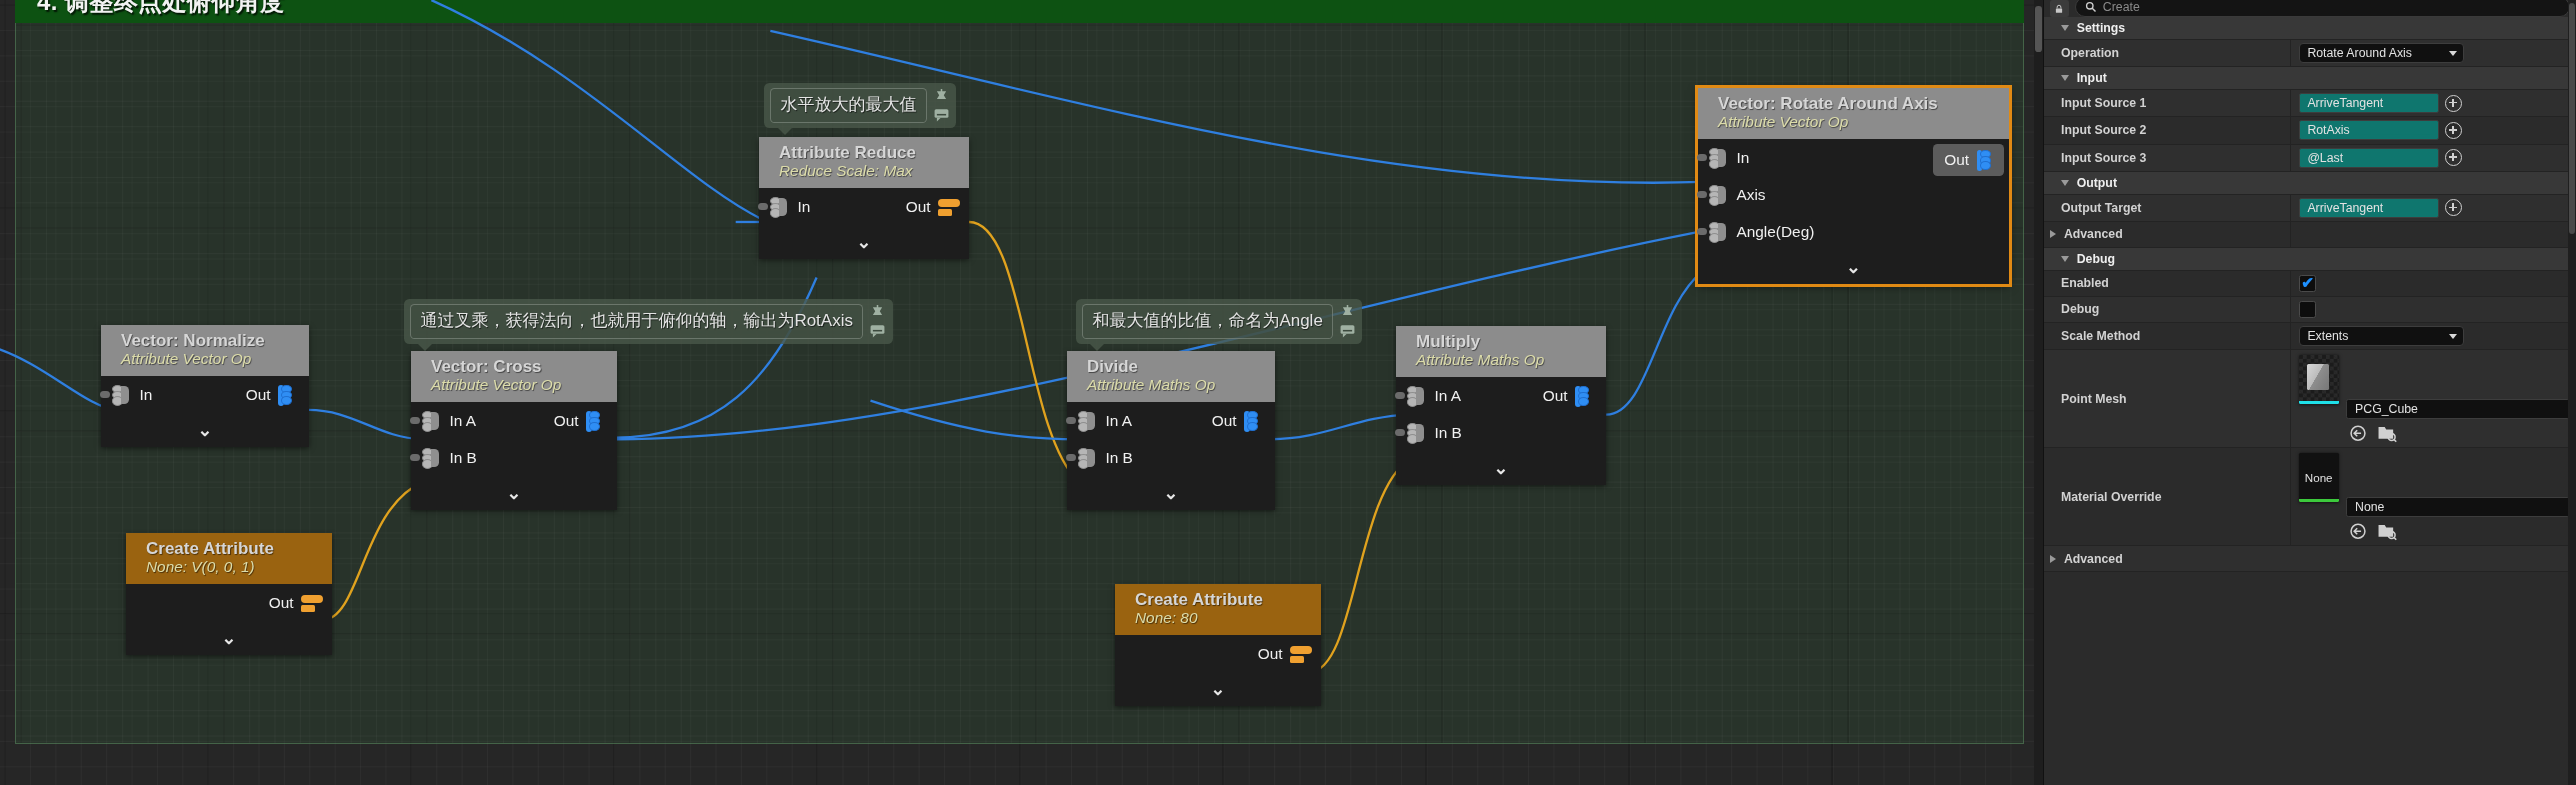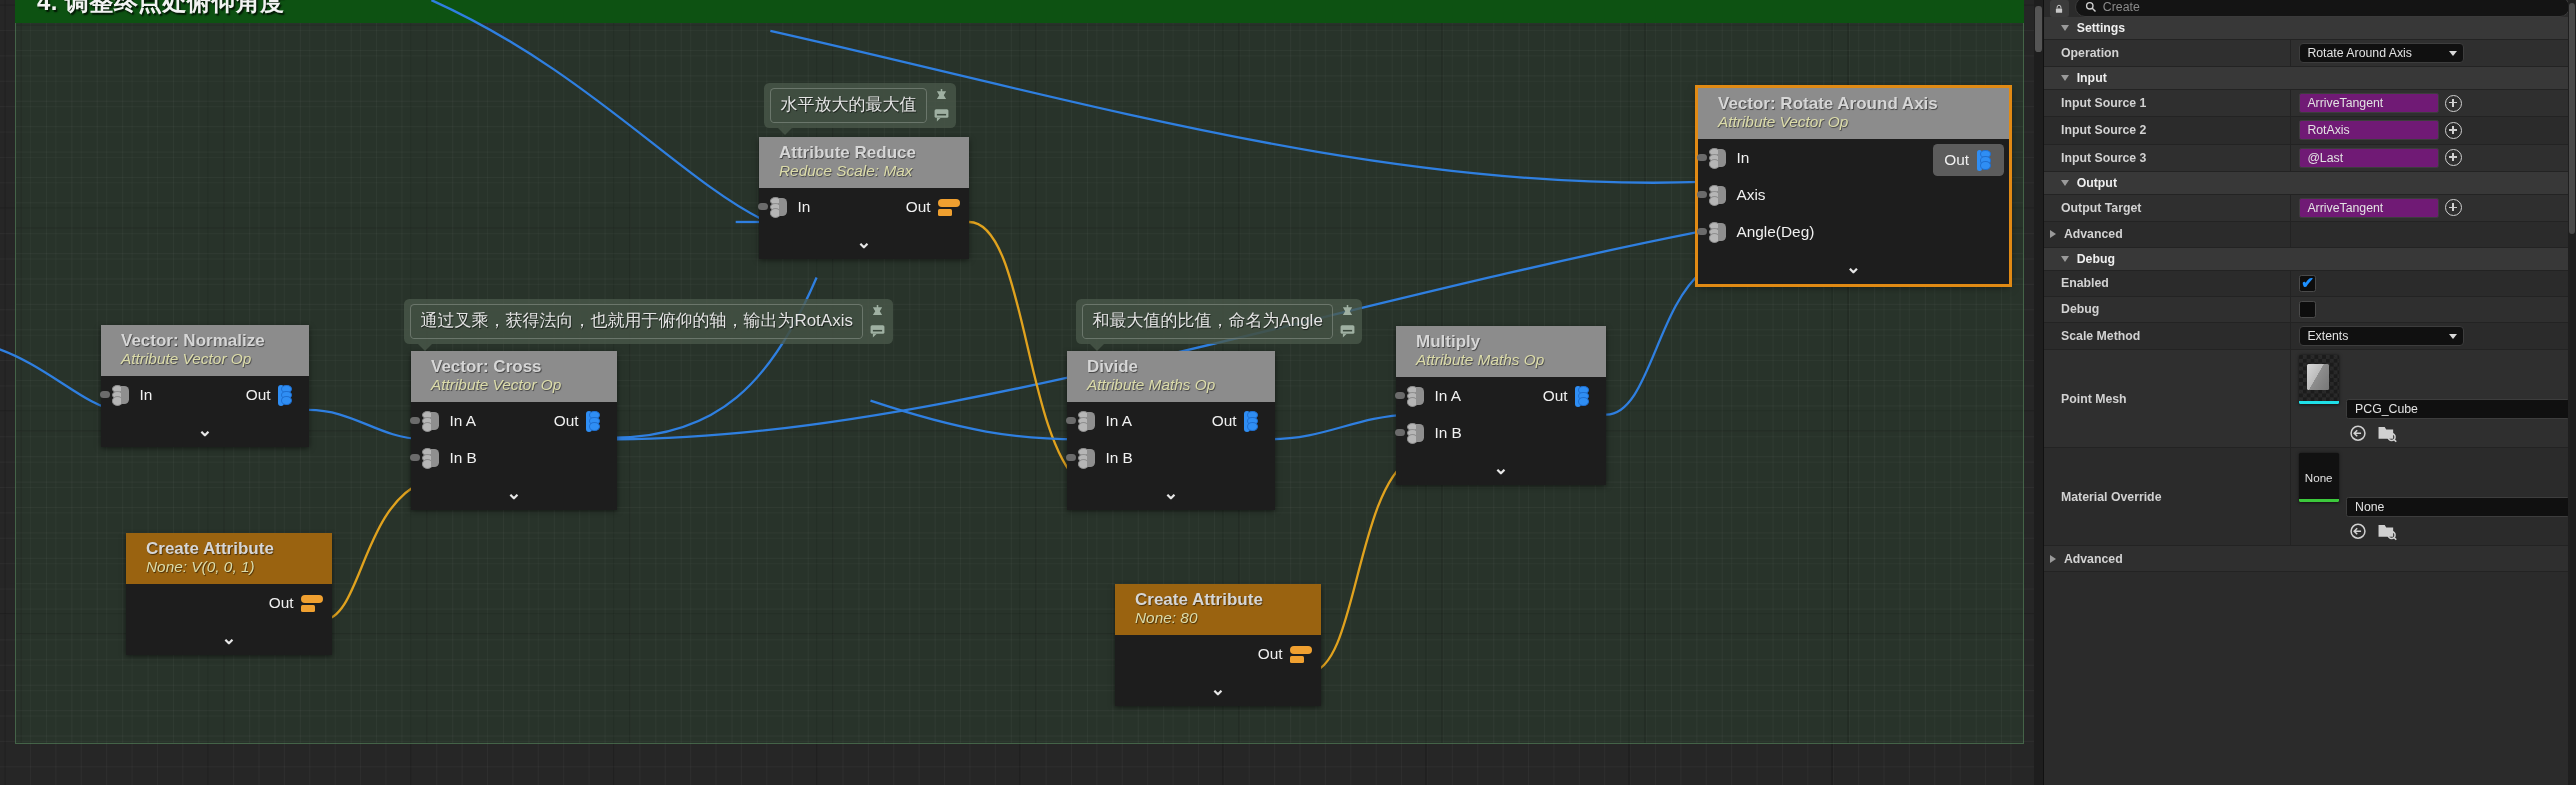--- a/index.html
+++ b/index.html
@@ -196,21 +196,21 @@
   .prop-val{ flex:1; display:flex; align-items:center; padding:3.1px 6.2px 3.1px 7.7px; gap:6.2px; }
 
   .combo{
     width:165px; height:20px; background:#101010; border:0.8px solid #3d3d3d;
     border-radius:4px; display:flex; align-items:center; justify-content:space-between;
     padding:0 6.2px 0 7.7px; font-size:12.3px; color:#e2e2e2;
   }
   .chev{ width:0;height:0;border-left:4.6px solid transparent;border-right:4.6px solid transparent;border-top:5.4px solid #d8d8d8; }
 
   .txtfield{
-    width:140px; height:20px; background:#701a75; border:0.8px solid #3d3d3d;
+    width:140px; height:20px; background:#0f766e; border:0.8px solid #3d3d3d;
     border-radius:2.3px; display:flex; align-items:center; padding-left:7.7px;
     font-size:12.3px; color:#e2e2e2;
   }
   .plus{
     width:17px; height:17px; border:1.5px solid #d0d0d0; border-radius:50%;
     position:relative; flex:0 0 17px;
   }
   .plus:before,.plus:after{ content:""; position:absolute; background:#d0d0d0; }
   .plus:before{ left:3.1px; top:6.2px; width:7.7px; height:1.5px; }
   .plus:after{ left:6.2px; top:3.1px; width:1.5px; height:7.7px; }

